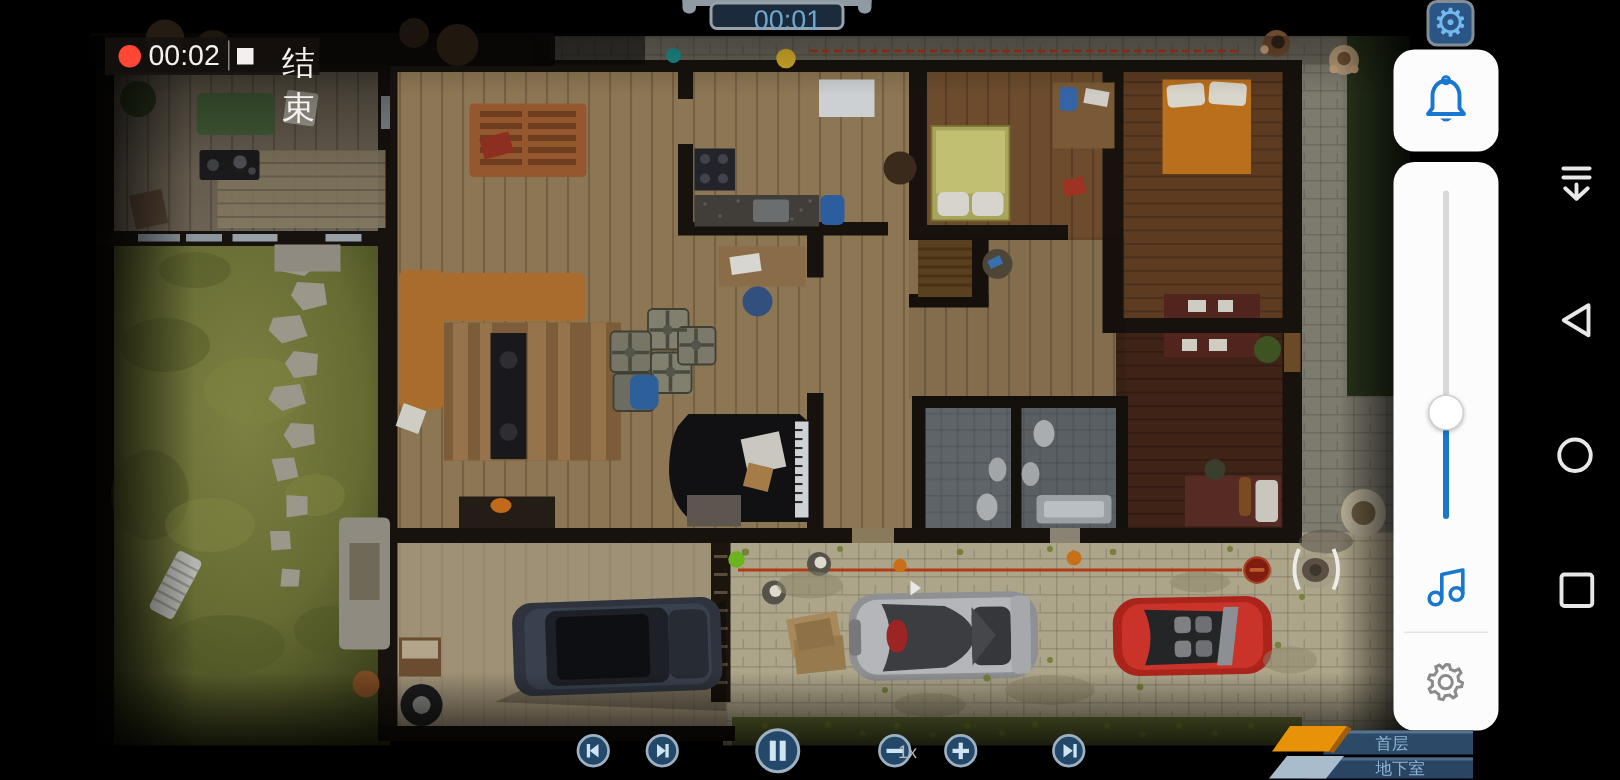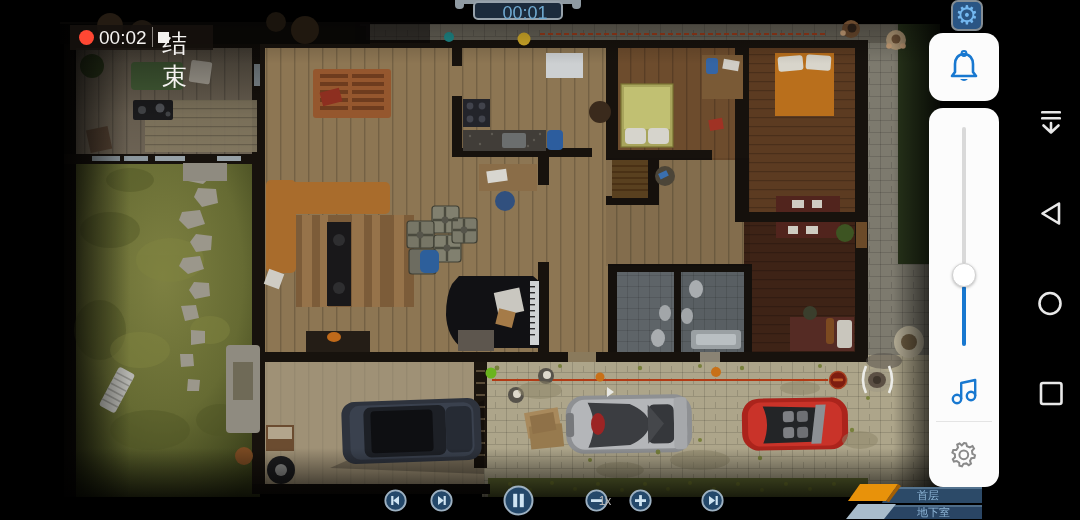--- a/index.html
+++ b/index.html
@@ -593,21 +593,21 @@
 <div class="abs" style="left:70px;top:25px;width:143px;height:25px;background:rgba(22,17,14,0.88);"></div>
 
 <div class="abs" style="left:79px;top:30px;width:15px;height:15px;border-radius:50%;background:#ff4733;"></div>
 
 <div class="abs" style="left:99px;top:27px;width:52px;height:22px;color:#f4f2f0;font-size:19px;font-weight:400;">00:02</div>
 
 <div class="abs" style="left:152px;top:27px;width:1px;height:20px;background:#8a8580;"></div>
 
 <div class="abs" style="left:158px;top:32px;width:11px;height:11px;background:#f2f0ee;"></div>
 
-<div class="abs" style="left:162px;top:27px;width:40px;height:22px;color:#f4f2f0;font-size:25px;">结束</div>
+<div class="abs" style="left:188px;top:27px;width:40px;height:22px;color:#f4f2f0;font-size:22px;">结束</div>
 
 <div class="abs" style="left:455px;top:0px;width:126px;height:4px;background:#8f9aa2;border-radius:0 0 3px 3px;"></div>
 
 <div class="abs" style="left:455px;top:0px;width:9px;height:9px;background:#8f9aa2;border-radius:0 0 4px 4px;"></div>
 
 <div class="abs" style="left:572px;top:0px;width:9px;height:9px;background:#8f9aa2;border-radius:0 0 4px 4px;"></div>
 
 <div class="abs" style="left:473px;top:1px;width:90px;height:19px;background:#1c2b3c;border:2px solid #97a2ab;border-radius:5px;box-sizing:border-box;"></div>
 
 <div class="abs" style="left:473px;top:3px;width:104px;text-align:center;color:#6fa9d0;font-size:18px;">00:01</div>

